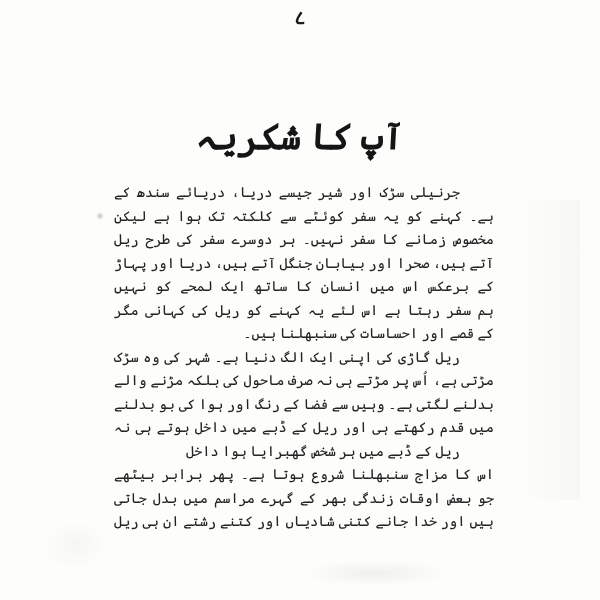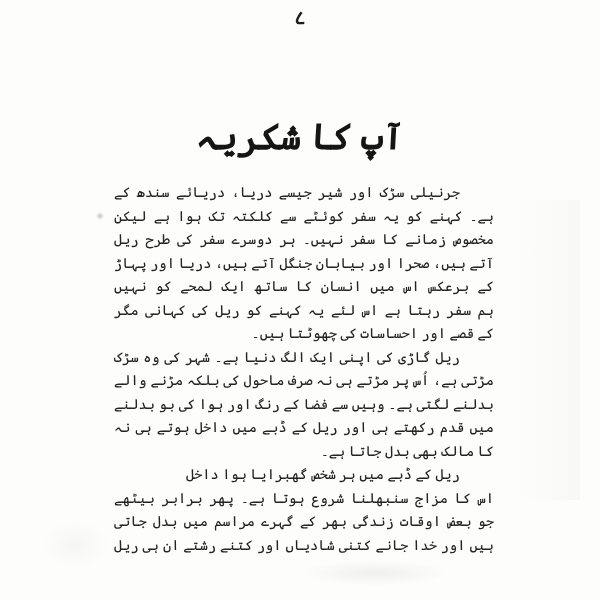--- a/index.html
+++ b/index.html
@@ -89,24 +89,23 @@
 
   <h1 class="chapter-title">آپ کا شکریہ</h1>
 
   <div class="text-block">
     <div class="line indent just">جرنیلی سڑک اور شیر جیسے دریا، دریائے سندھ کے بعد اب کے ریل گاڑی کا سفر</div>
     <div class="line just">ہے۔ کہنے کو یہ سفر کوئٹے سے کلکتہ تک ہوا ہے لیکن حقیقت یہ ہے کہ یہ کسی خاص علاقے اور</div>
     <div class="line just">مخصوص زمانے کا سفر نہیں۔ ہر دوسرے سفر کی طرح ریل گاڑی کے سفر میں بھی ویرانے</div>
     <div class="line just">آتے ہیں، صحرا اور بیابان جنگل آتے ہیں، دریا اور پہاڑ بھی آتے ہیں، لیکن ہر دوسرے سفر</div>
     <div class="line just">کے برعکس اس میں انسان کا ساتھ ایک لمحے کو نہیں چھوٹتا۔ اس سفر میں انسان ہر گھڑی</div>
     <div class="line just">ہم سفر رہتا ہے اس لئے یہ کہنے کو ریل کی کہانی مگر حقیقت میں انسان کی داستان ہے، جذبات</div>
-    <div class="line end">کے قصے اور احساسات کی چھوٹتا ہیں۔</div>
+    <div class="line end">کے قصے اور احساسات کی سنبھلنا ہیں۔</div>
     <div class="line indent just">ریل گاڑی کی اپنی ایک الگ دنیا ہے۔ شہر کی وہ سڑک جو ریلوے اسٹیشن کی طرف</div>
     <div class="line just">مڑتی ہے، اُس پر مڑتے ہی نہ صرف ماحول کی بلکہ مڑنے والے کے شعور کی کیفیت بھی</div>
     <div class="line just">بدلنے لگتی ہے۔ وہیں سے فضا کے رنگ اور ہوا کی بو بدلنے لگتی ہے اور پھر اسٹیشن کی عمارت</div>
     <div class="line just">میں قدم رکھتے ہی اور ریل کے ڈبے میں داخل ہوتے ہی نہ صرف احساس بدلتا ہے، احساس</div>
-    <div class="line end">کا مالک بھی بدل جاتا ہے۔</div>
     <div class="line indent short">ریل کے ڈبے میں ہر شخص گھبرایا ہوا داخل ہوتا ہے۔ کچھ دیر بعد وہ خود اور</div>
     <div class="line just">اس کا مزاج سنبھلنا شروع ہوتا ہے۔ پھر برابر بیٹھے ہوئے مسافر سے علیک سلیک ہوتی ہے</div>
     <div class="line just">جو بعض اوقات زندگی بھر کے گہرے مراسم میں بدل جاتی ہے۔ عمر بھر کی دوستیاں ہو جاتی</div>
     <div class="line just">ہیں اور خدا جانے کتنی شادیاں اور کتنے رشتے ان ہی ریل گاڑیوں میں طے ہوئے ہوں</div>
   </div>
 </div>
 
 </body></html>

